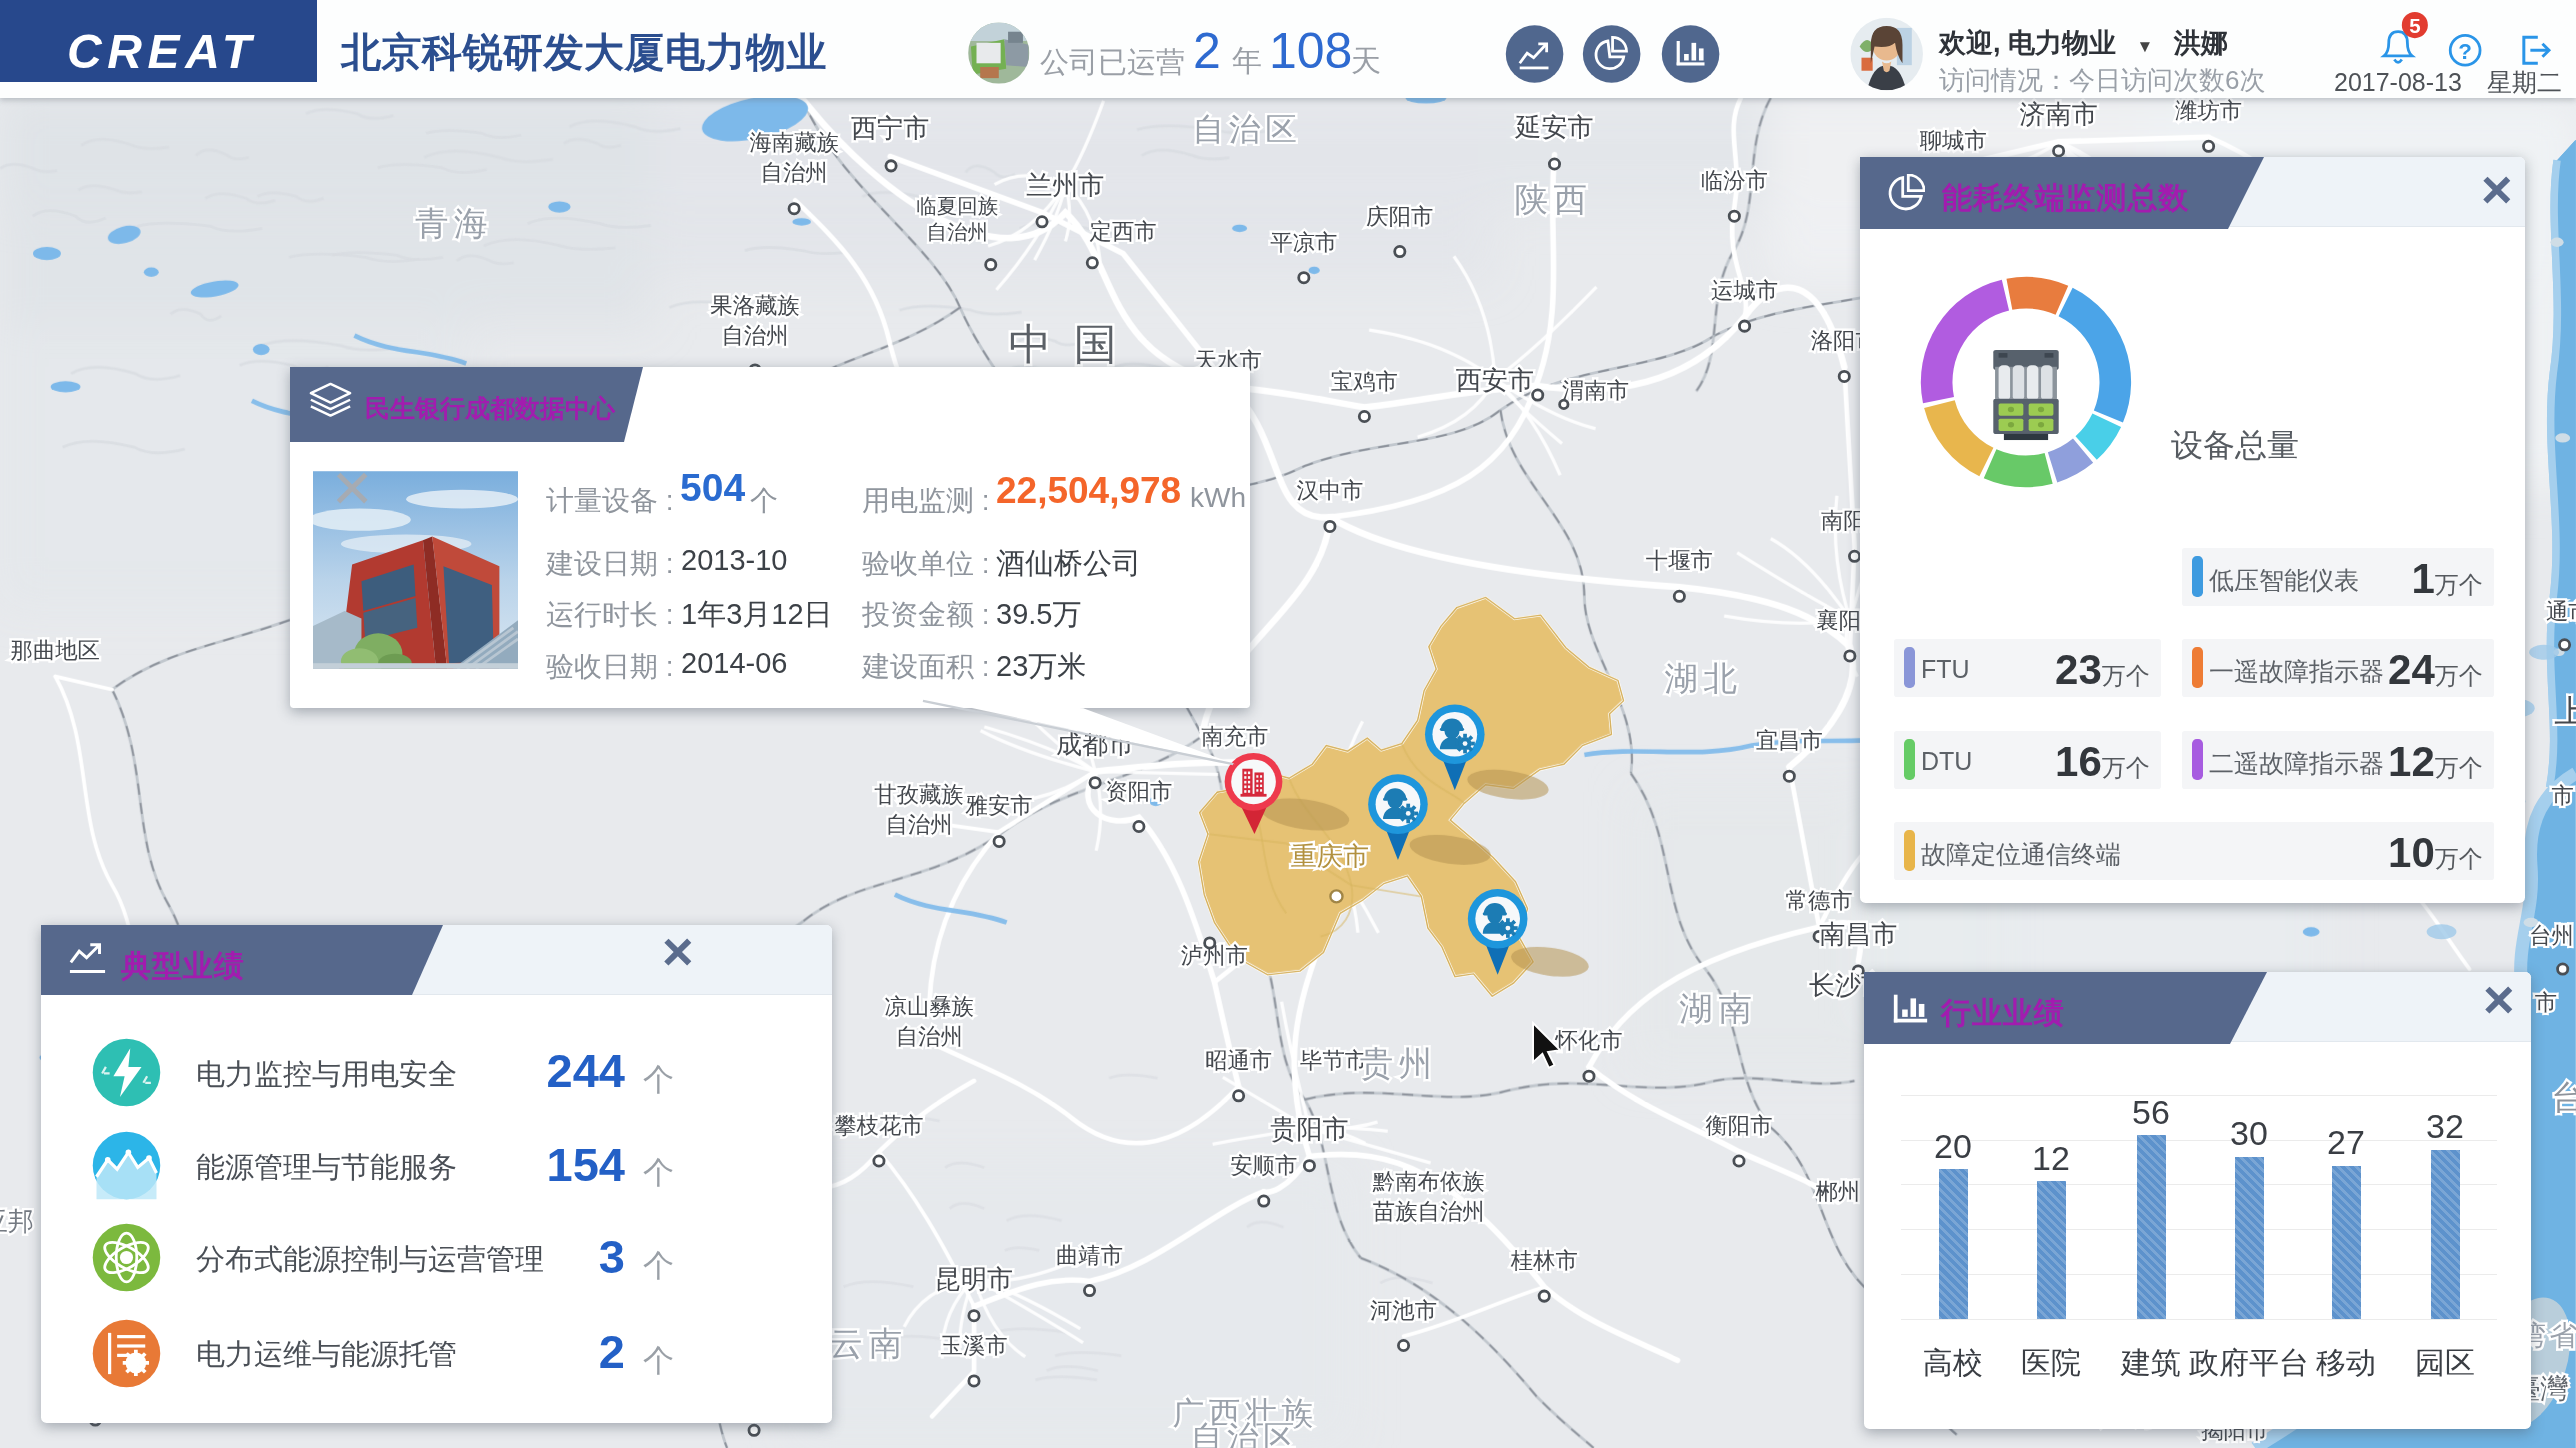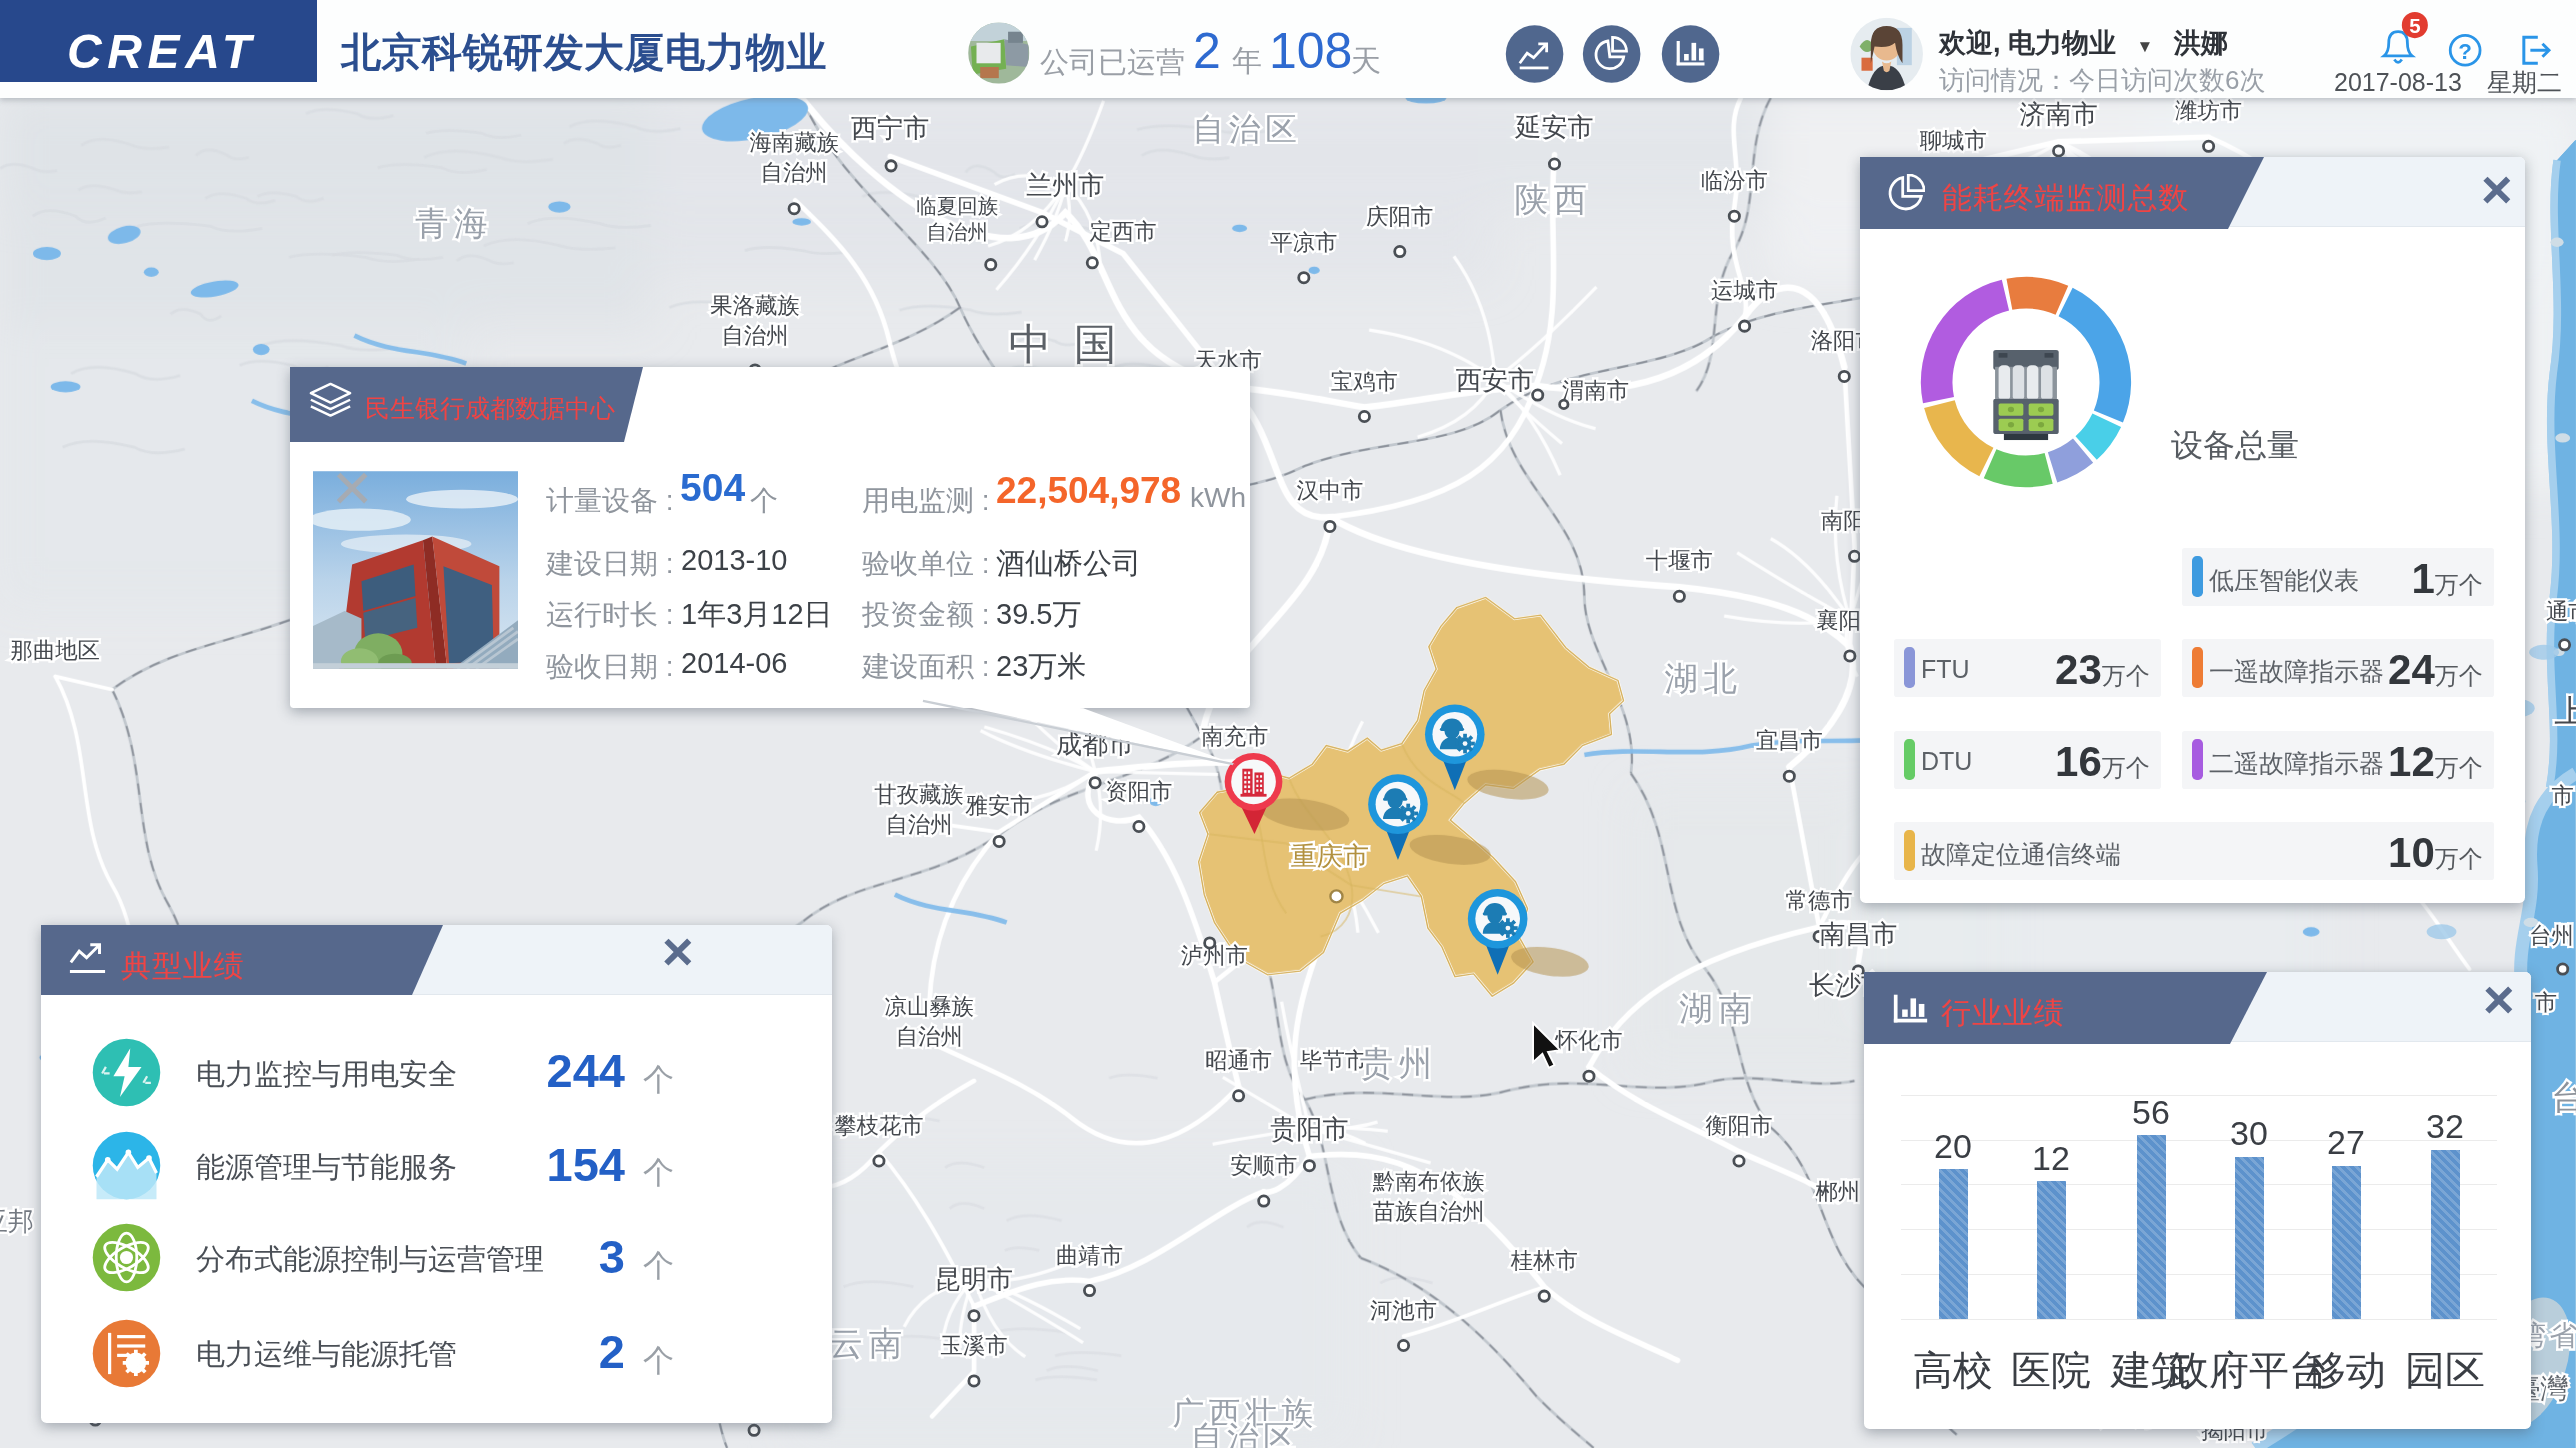--- a/index.html
+++ b/index.html
@@ -9,21 +9,21 @@
 
 #header{position:absolute;left:0;top:0;width:2576px;height:98px;background:#fdfefe;box-shadow:0 2.8px 5.6px rgba(100,110,120,.35)}
 #logo{position:absolute;left:0;top:0;width:317px;height:82px;background:#27488c;color:#fff;z-index:5}
 #logo span{position:absolute;left:67px;top:24px;font-size:48px;font-weight:bold;font-style:italic;letter-spacing:5.6px}
 #htitle{position:absolute;left:341px;top:25px;font-size:40px;font-weight:bold;color:#2b4e8f;letter-spacing:0.5px;z-index:5}
 .hgray{color:#9a9fa6}
 
 .panel{position:absolute;background:#fff;border-radius:5.6px;box-shadow:0 3.7px 13px rgba(80,90,105,.45)}
 .ptitle{position:absolute;left:0;top:0;height:72px;background:#56688c;color:#fff;z-index:3}
 .pstrip{position:absolute;left:0;top:0;right:0;height:70px;background:#eef3f8;border-bottom:0.9px solid #e2e8ee;border-radius:5.6px 5.6px 0 0}
-.ptxt{position:absolute;font-size:30px;font-weight:normal;color:#ef4444;white-space:nowrap;z-index:4;letter-spacing:0.9px}
+.ptxt{position:absolute;font-size:30px;font-weight:bold;color:#a21caf;white-space:nowrap;z-index:4;letter-spacing:0.9px}
 .pclose{position:absolute;color:#5b6c8d;font-size:54px;font-weight:bold;line-height:1;z-index:4}
 
 #popup{left:290px;top:367px;width:960px;height:341px;border-radius:3.7px}
 .lab{color:#8f959d;font-size:28px;white-space:nowrap;position:absolute}
 .val{color:#3c4147;font-size:29px;white-space:nowrap;position:absolute}
 
 #rp{left:1860px;top:157px;width:665px;height:746px}
 .lgbox{position:absolute;height:58px;background:#f4f5f7;border-radius:2.8px}
 .lgbar{position:absolute;left:10.3px;top:8.4px;width:10.3px;height:41px;border-radius:4.7px}
 .lglab{position:absolute;left:27px;top:16px;font-size:25px;color:#5c6167;white-space:nowrap}
@@ -31,21 +31,21 @@
 .lgval small{font-size:24px;font-weight:normal;color:#55595e}
 
 #bl{left:41px;top:925px;width:791px;height:498px}
 .blrow-lab{position:absolute;left:155px;font-size:29px;color:#4a4f56;white-space:nowrap}
 .blnum{position:absolute;font-size:47px;font-weight:bold;color:#2360c6;text-align:right;width:224px}
 .blg{position:absolute;font-size:31px;color:#9aa0a7}
 
 #br{left:1864px;top:972px;width:667px;height:457px}
 .bar{position:absolute;background:#5d92cc;background-image:repeating-linear-gradient(45deg,rgba(255,255,255,.18) 0 2.8px,rgba(255,255,255,0) 2.8px 6.5px)}
 .bval{position:absolute;font-size:34px;color:#3a3e44;width:112px;text-align:center}
-.bcat{position:absolute;font-size:40px;color:#3a3e44;width:168px;text-align:center;top:371px}
+.bcat{position:absolute;font-size:30px;color:#3a3e44;width:168px;text-align:center;top:371px}
 .grid{position:absolute;left:37px;width:596px;height:0.9px;background:#ebebeb}
 </style></head>
 <body>
 <svg id="mapsvg" width="2576" height="1448" viewBox="0 0 2764 1554">
     <defs>
       <filter id="soft" x="-5%" y="-5%" width="110%" height="110%">
         <feGaussianBlur stdDeviation="22"></feGaussianBlur>
       </filter>
     </defs>
 <rect width="2764" height="1554" fill="#e8eaed"></rect>

